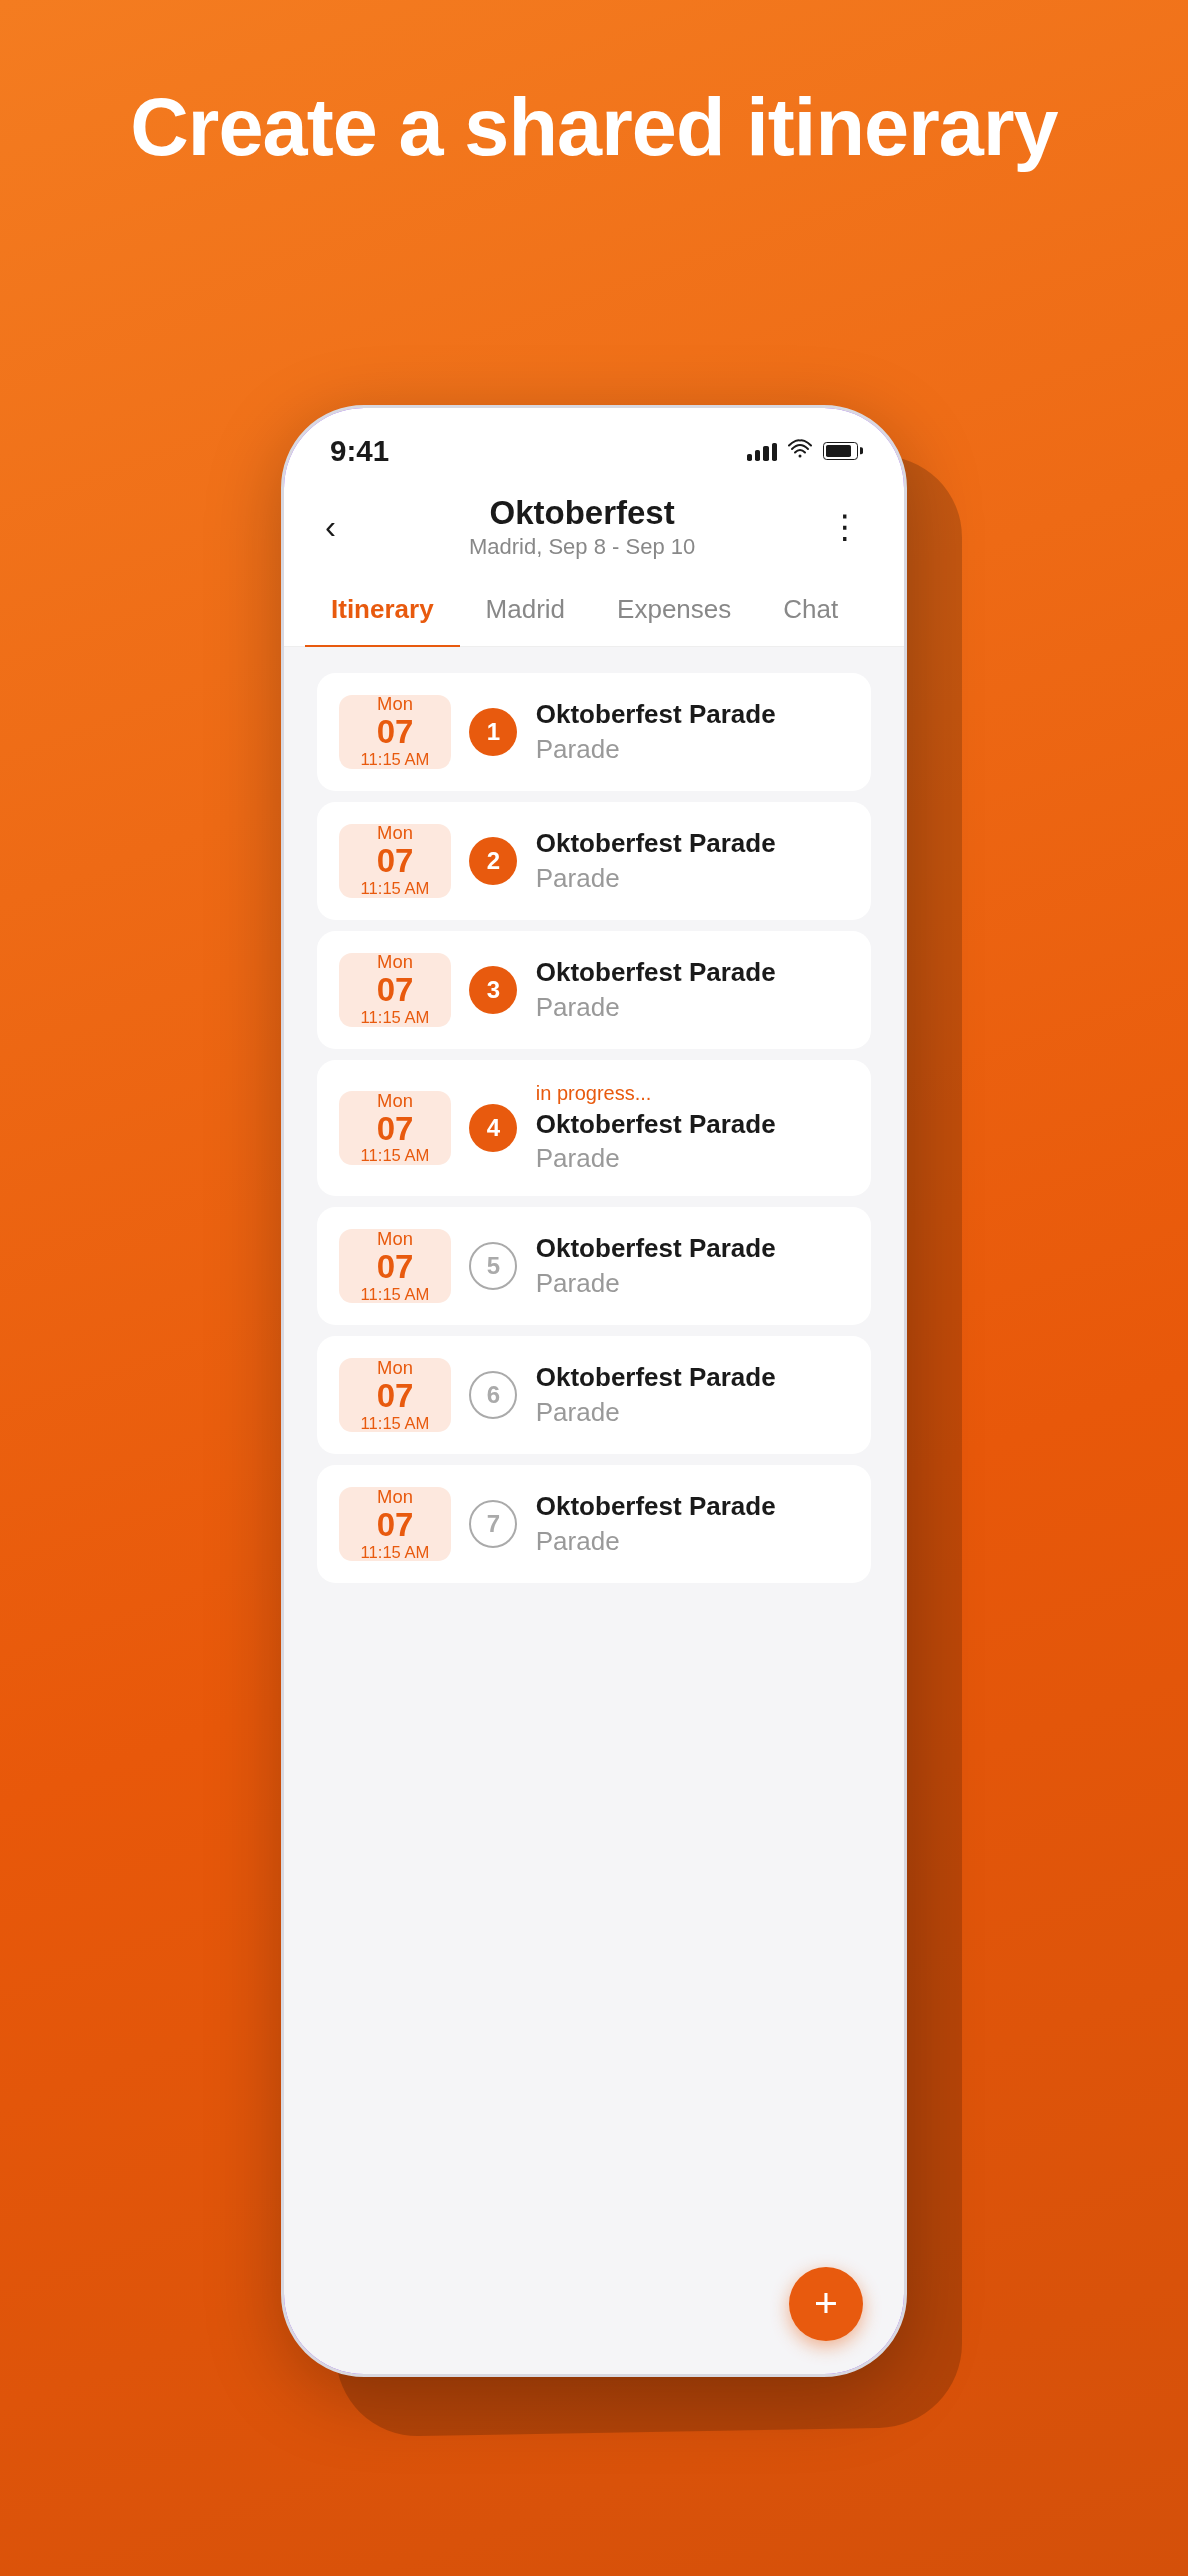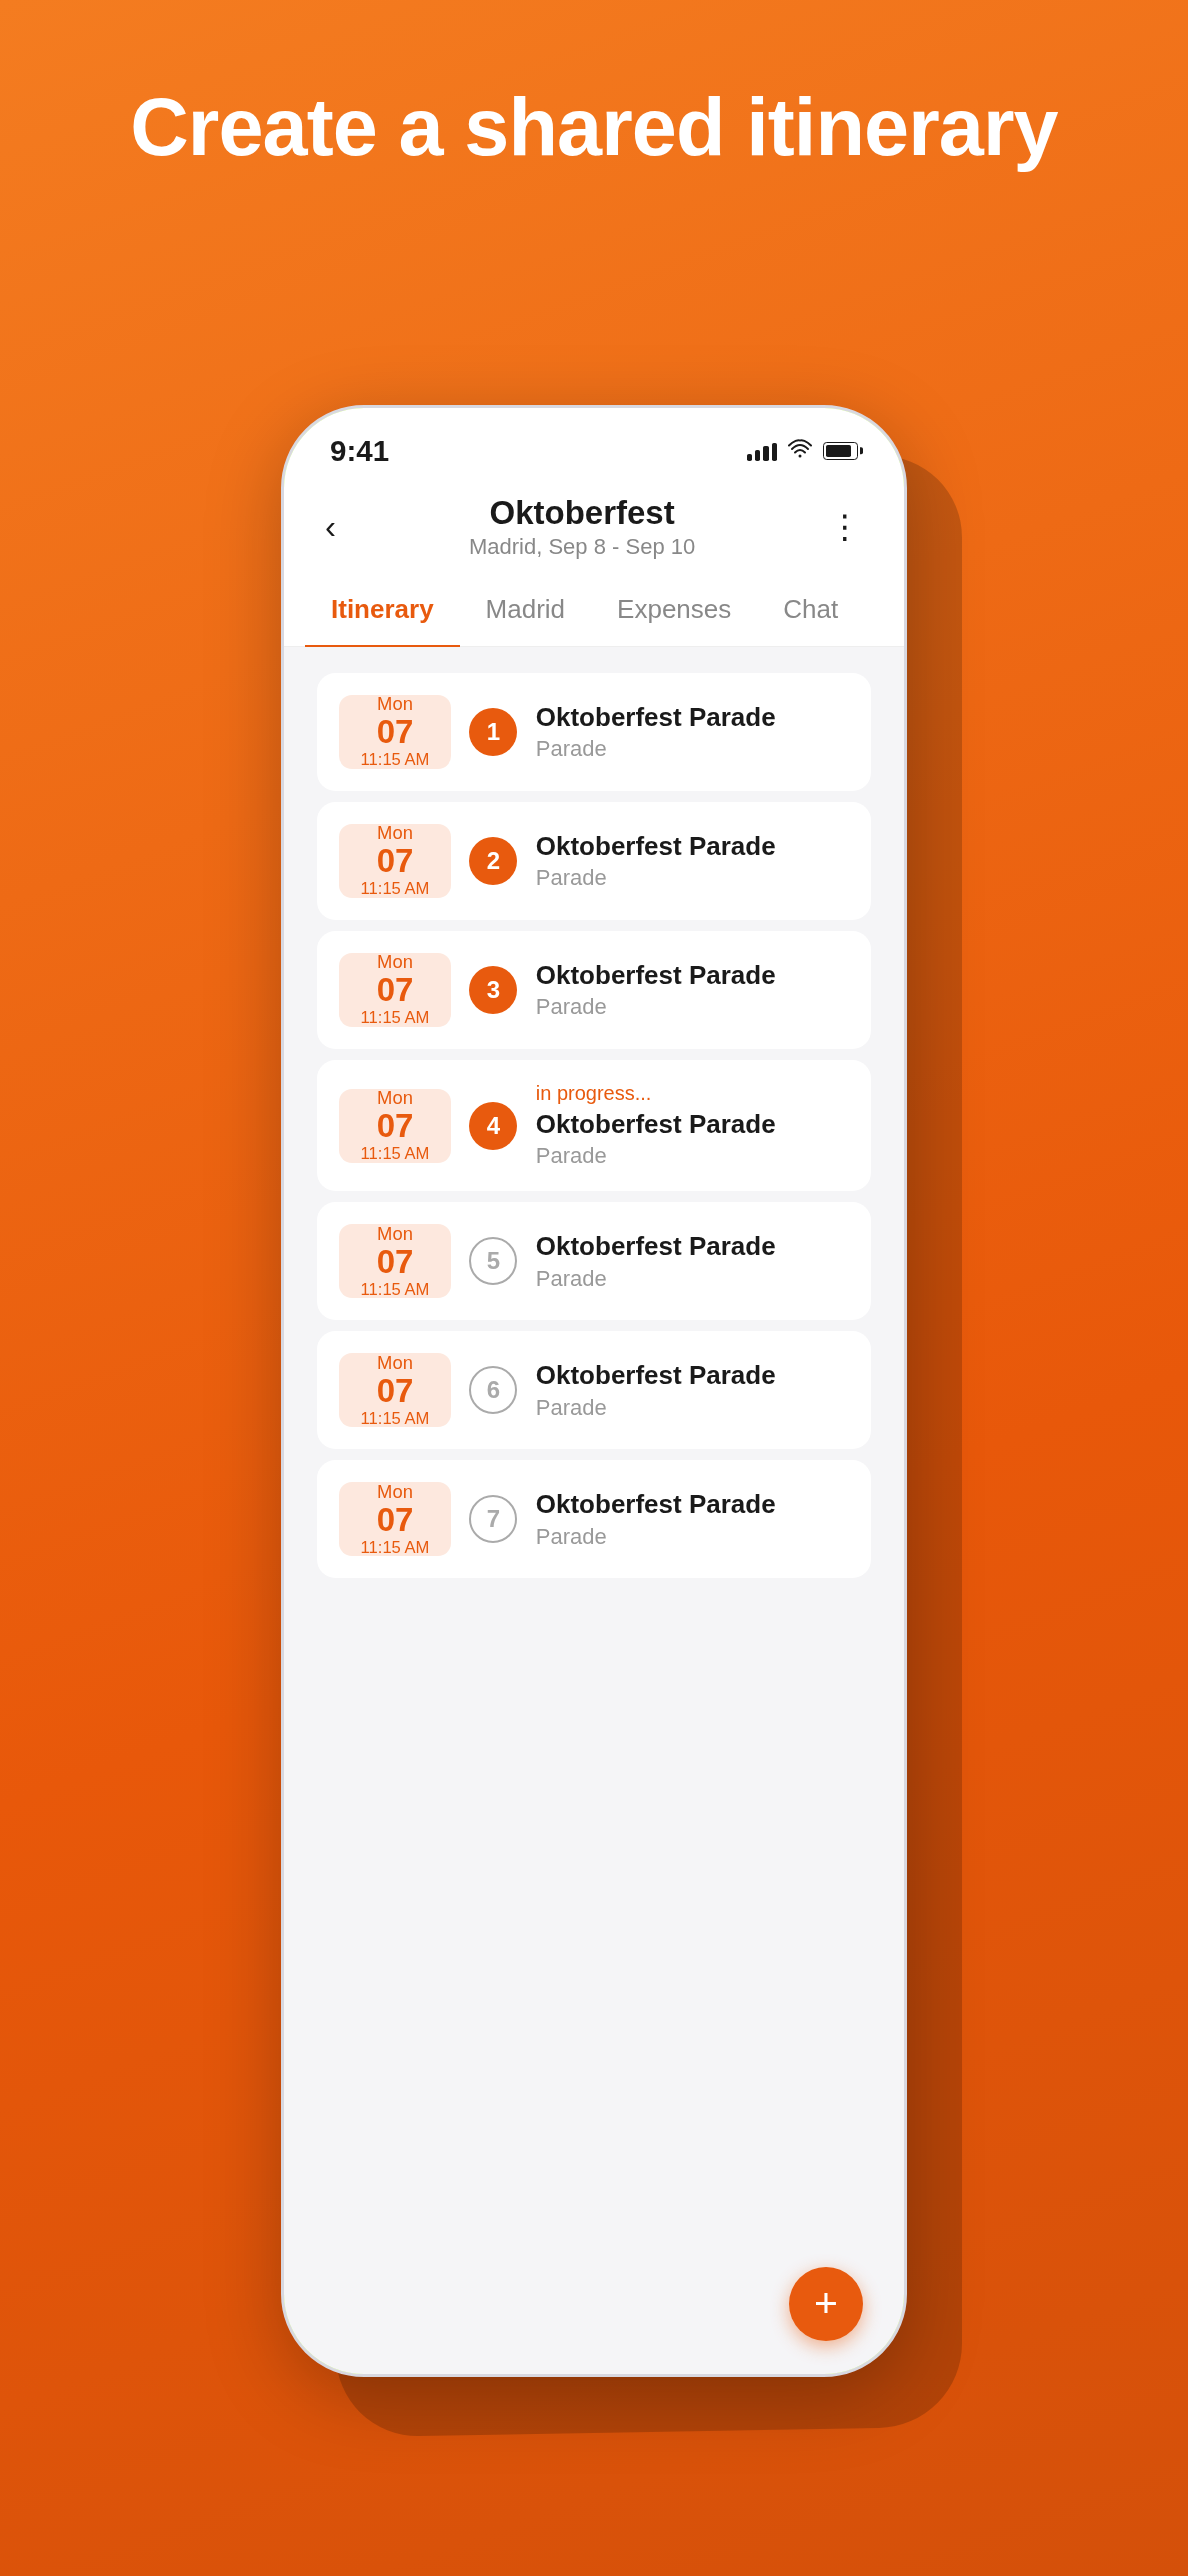--- a/index.html
+++ b/index.html
@@ -58,21 +58,21 @@
       background: #f0f0f5;
       border-radius: 83px;
       border: 3.7px solid #d8d8e0;
       overflow: hidden;
       box-shadow: 0 18.4px 74px rgba(0,0,0,0.25);
     }
 
     .phone-screen {
       position: absolute;
       top: 0; left: 0; right: 0; bottom: 0;
-      background: #bef264;
+      background: #6d28d9;
       border-radius: 8px;
       overflow: hidden;
     }
 
     
     .status-bar {
       display: flex;
       justify-content: space-between;
       align-items: center;
       padding: 26px 46px 9.2px;
@@ -348,21 +348,21 @@
       margin-bottom: 3.7px;
     }
 
     .event-title {
       font-size: 26px;
       font-weight: 700;
       color: #1a1a1a;
     }
 
     .event-subtitle {
-      font-size: 22px;
+      font-size: 26px;
       color: #999;
       margin-top: 3.7px;
     }
 
     
     .fab {
       position: absolute;
       bottom: 33px;
       right: 41px;
       width: 74px;

